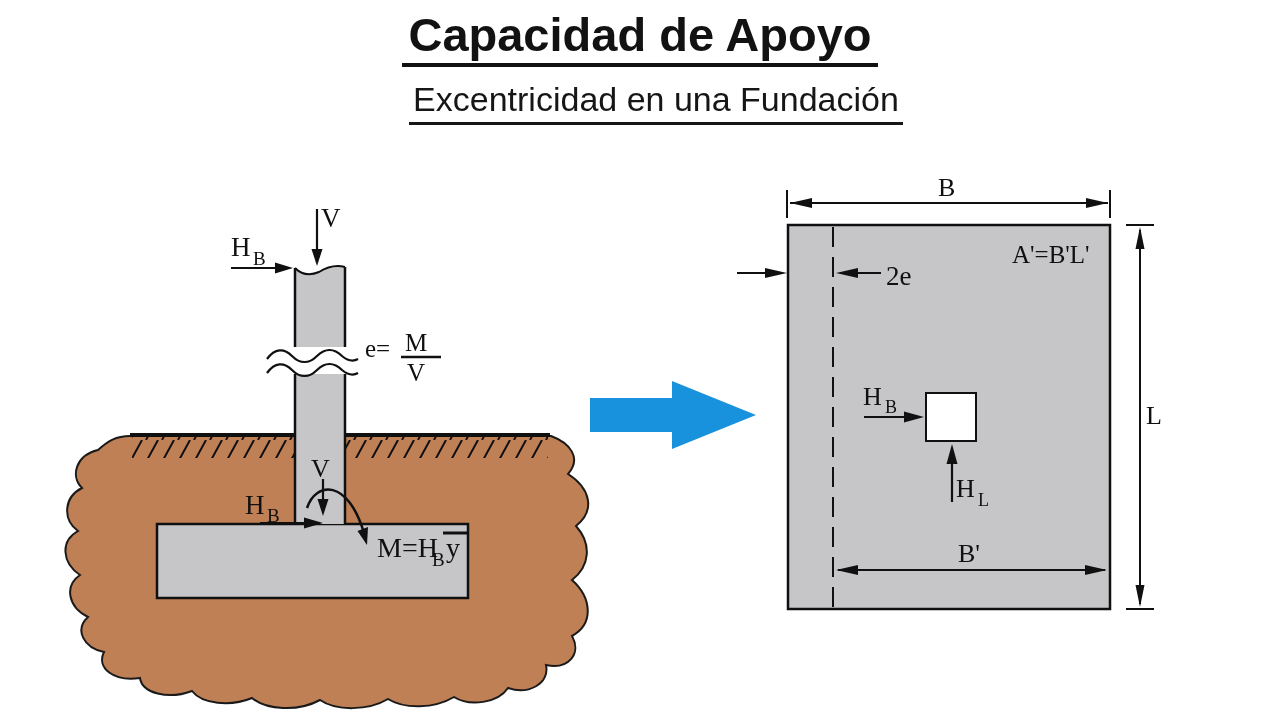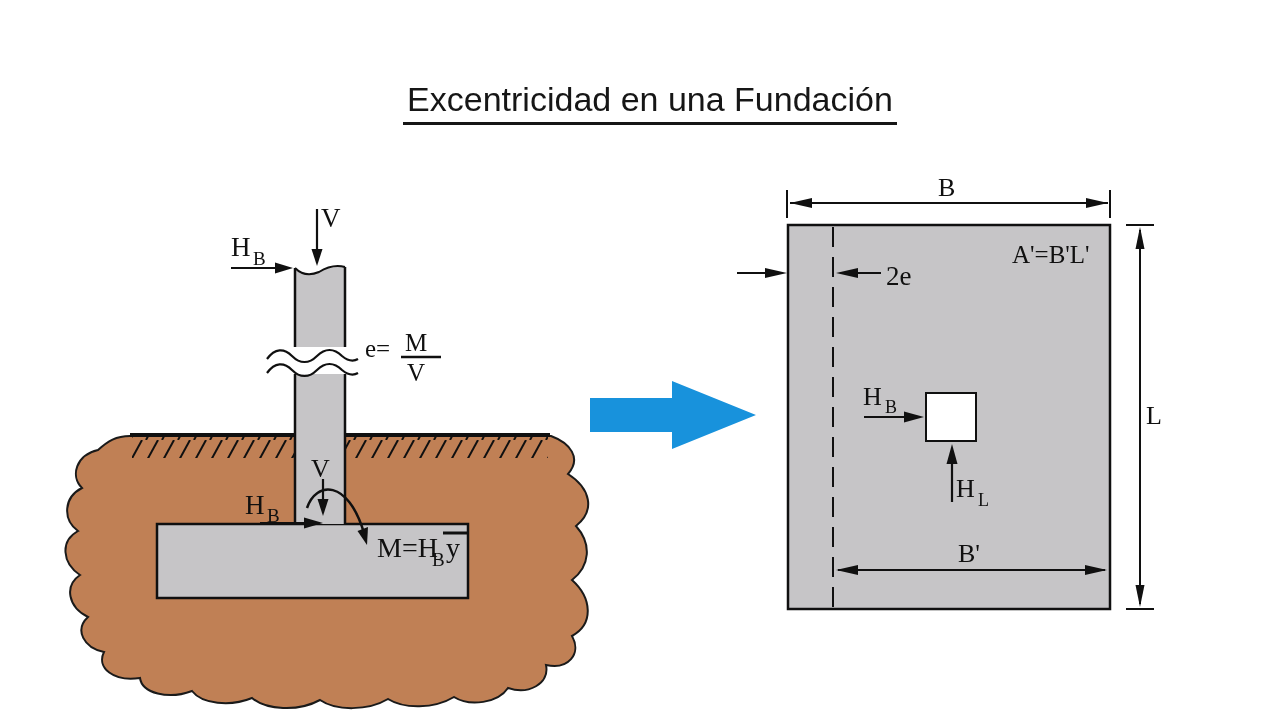--- a/index.html
+++ b/index.html
@@ -4,21 +4,21 @@
 <style>
   html,body{margin:0;padding:0;background:#fff;}
   .stage{position:relative;width:1280px;height:720px;background:#ffffff;overflow:hidden;
          font-family:"Liberation Sans",sans-serif;}
   .titles{position:absolute;left:0;top:8px;width:1280px;text-align:center;}
   .main-title{display:inline-block;font-size:47px;font-weight:bold;color:#121212;
               line-height:1.15;border-bottom:4px solid #121212;padding:0 6px 1px 6px;
               letter-spacing:0px;}
   .sub-title-row{position:absolute;left:0;top:80px;width:1280px;text-align:center;}
   .sub-title{display:inline-block;font-size:34px;font-weight:normal;color:#161616;
-             border-bottom:3px solid #161616;padding:0 4px 3px 4px;position:relative;left:10px;}
+             border-bottom:3px solid #161616;padding:0 4px 3px 4px;position:relative;left:16px;}
   svg{position:absolute;left:0;top:0;}
   text{font-family:"Liberation Serif","DejaVu Serif",serif;fill:#101010;}
 </style>
 </head>
 <body>
 
 <div class="stage">
 
   <svg width="1280" height="720" viewBox="0 0 1280 720">
     <defs>
@@ -140,17 +140,20 @@
       <line x1="864" y1="417" x2="904" y2="417" stroke="#101010" stroke-width="2.2"></line>
       <polygon points="924,417 904,411.5 904,422.5" fill="#101010"></polygon>
 
       <line x1="952" y1="502" x2="952" y2="464" stroke="#101010" stroke-width="2.2"></line>
       <polygon points="952,444 946.5,464 957.5,464" fill="#101010"></polygon>
       <text x="956" y="497" font-size="26">H</text>
       <text x="978" y="506" font-size="18">L</text>
     </g>
   </svg>
 
+  <div class="titles">
+    <span class="main-title">Capacidad de Apoyo</span>
+  </div>
   <div class="sub-title-row">
     <span class="sub-title">Excentricidad en una Fundación</span>
   </div>
 
 </div>
 
 </body></html>

